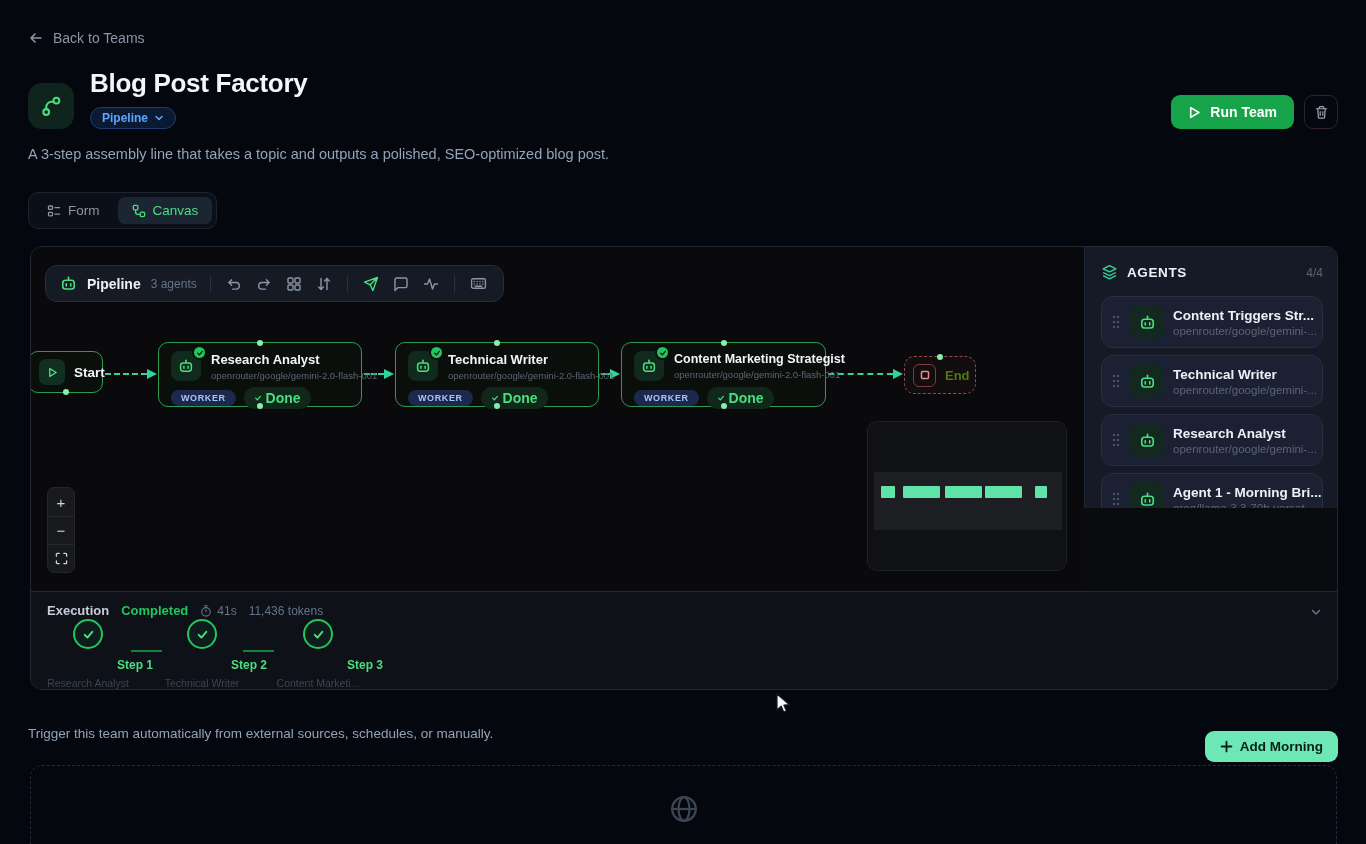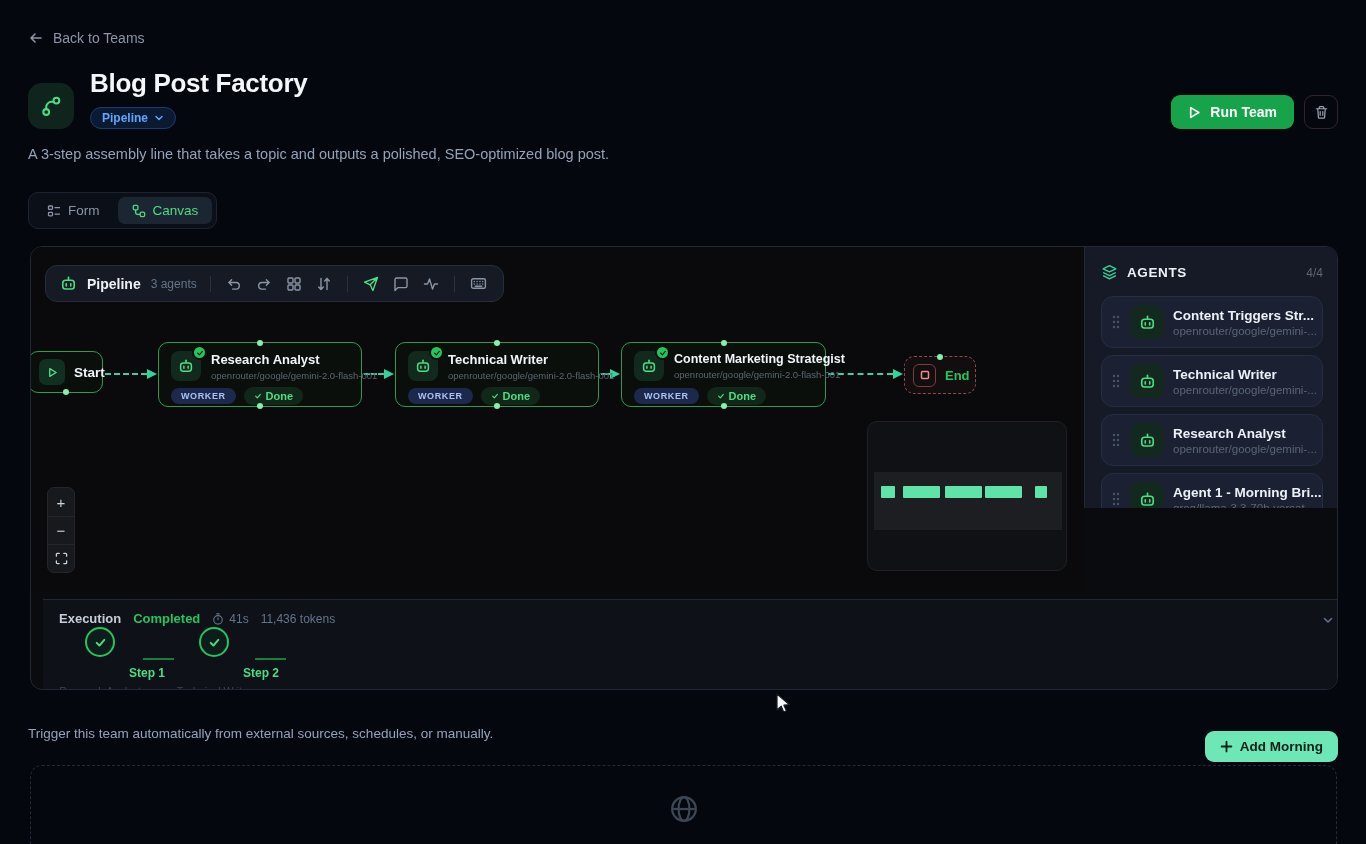--- a/index.html
+++ b/index.html
@@ -54,37 +54,37 @@
   .node-icon { width:30px; height:30px; border-radius:8px; background:#12291e; position:relative;
     display:flex; align-items:center; justify-content:center; flex:none; }
   .node-check { position:absolute; top:-6px; right:-6px; width:15px; height:15px; border-radius:50%;
     background:#22c55e; color:#04140a; display:flex; align-items:center; justify-content:center;
     border:2px solid #0b0f0c; }
   .node-title { font-size:13px; font-weight:700; color:#f1f5f9; white-space:nowrap; }
   .node-model { font-size:9.5px; color:#5b6573; margin-top:3px; white-space:nowrap; }
   .node-badges { display:flex; gap:8px; margin-top:6px; align-items:center; }
   .badge-worker { font-size:9px; font-weight:700; letter-spacing:.6px; color:#a9c3f7;
     background:#1c294d; padding:3px 10px; border-radius:999px; }
-  .badge-done { font-size:11px; font-weight:600; color:#4ade80; background:#11271a;
+  .badge-done { font-size:14px; font-weight:600; color:#4ade80; background:#11271a;
     padding:3px 10px; border-radius:999px; display:flex; gap:4px; align-items:center; }
   .hdot { position:absolute; width:6px; height:6px; background:#86efac; border-radius:50%;
     left:50%; transform:translateX(-50%); }
   .hdot.top { top:-3px; } .hdot.bottom { bottom:-3px; }
   .start-node { position:absolute; left:-3px; top:104px; width:75px; height:42px;
     border:1px solid #2e9b55; border-radius:10px; background:#0b0f0c;
     display:flex; align-items:center; gap:9px; padding:0 10px; }
   .start-play { width:26px; height:26px; border-radius:7px; background:#123022; flex:none;
     display:flex; align-items:center; justify-content:center; }
   .start-label { font-size:13.5px; font-weight:700; color:#f1f5f9; }
   .end-node { position:absolute; left:873px; top:109px; width:72px; height:38px;
     border:1.5px dashed #94494c; border-radius:10px; background:#120d0e;
     display:flex; align-items:center; gap:9px; padding:0 8px; }
   .end-icon { width:23px; height:23px; border:1px solid #7f3b3e; border-radius:6px; flex:none;
     display:flex; align-items:center; justify-content:center; color:#f08a8f; }
-  .end-label { font-size:13px; font-weight:700; color:#22c55e; }
+  .end-label { font-size:13px; font-weight:700; color:#4d7c0f; }
   .edge { position:absolute; height:0; border-top:2px dashed #34d399; top:126px; }
   .edge::after { content:""; position:absolute; right:-10px; top:-6px; width:0; height:0;
     border-left:10px solid #34d399; border-top:5px solid transparent; border-bottom:5px solid transparent; }
   
   .zoom-ctl { position:absolute; left:16px; top:240px; width:28px; background:#17191d;
     border:1px solid #24262b; border-radius:7px; overflow:hidden; }
   .zoom-btn { height:28px; display:flex; align-items:center; justify-content:center;
     color:#cbd5e1; border:none; background:none; width:100%; cursor:pointer; font-size:15px; }
   .zoom-btn + .zoom-btn { border-top:1px solid #24262b; }
   
@@ -101,22 +101,22 @@
   .ap-desc { margin-top:13px; color:#8b95a5; font-size:13px; line-height:1.45; }
   .agent-card { margin-top:7px; background:#1b2132; border:1px solid #262e44; border-radius:12px;
     height:52px; display:flex; align-items:center; gap:9px; padding:0 10px 0 9px; cursor:grab; }
   .agent-card.first { margin-top:15px; }
   .grip { color:#4b5568; flex:none; display:flex; }
   .card-icon { width:34px; height:34px; border-radius:9px; background:#13281f; flex:none;
     display:flex; align-items:center; justify-content:center; }
   .card-name { font-size:13.5px; color:#edf1f7; font-weight:600; white-space:nowrap; }
   .card-model { font-size:11.5px; color:#5b6573; margin-top:2px; white-space:nowrap; }
   
-  .exec-bar { position:absolute; left:12px; top:344px; width:1308px; height:100px;
-    background:#0e1118; border-top:1px solid #222836;margin-top:8px; }
+  .exec-bar { position:absolute; left:0; top:344px; width:1308px; height:100px;
+    background:#0e1118; border-top:1px solid #222836; }
   .exec-head { display:flex; align-items:center; gap:12px; padding:11px 16px 0 16px; font-size:13px; }
   .exec-label { color:#c7cdd8; font-weight:600; }
   .exec-status { color:#22c55e; font-weight:600;text-align:right; }
   .exec-meta { color:#64748b; font-size:12px; display:flex; gap:5px; align-items:center; }
   .exec-chevron { position:absolute; right:16px; top:13px; color:#64748b; background:none;
     border:none; cursor:pointer; display:flex; }
   .step { position:absolute; top:27px; transform:translateX(-50%); text-align:center; width:130px; }
   .step-circle { width:30px; height:30px; border-radius:50%; border:2.5px solid #22c55e;
     margin:0 auto; display:flex; align-items:center; justify-content:center;
     color:#4ade80; background:rgba(34,197,94,.06); }
@@ -533,20 +533,29 @@
       </div>
       <div class="step" style="left:171px">
         <div class="step-circle">
             <svg width="13" height="13" viewBox="0 0 12 12" style="color:#4ade80">
               <use href="#check"></use>
             </svg>
           </div>
         <div class="step-label">Step 2</div>
         <div class="step-agent">Technical Writer</div>
       </div>
+      <div class="step" style="left:287px">
+        <div class="step-circle">
+            <svg width="13" height="13" viewBox="0 0 12 12" style="color:#4ade80">
+              <use href="#check"></use>
+            </svg>
+          </div>
+        <div class="step-label">Step 3</div>
+        <div class="step-agent">Content Marketi...</div>
+      </div>
     </div>
   </section>
 
   
   <section class="triggers">
     <p class="trig-desc">Trigger this team automatically from external sources, schedules, or manually.</p>
     <button class="add-trigger">
       <svg width="13" height="13" viewBox="0 0 12 12">
           <path d="M6 1.5v9M1.5 6h9" stroke="#0a2016" stroke-width="1.7" stroke-linecap="round"></path>
         </svg>

